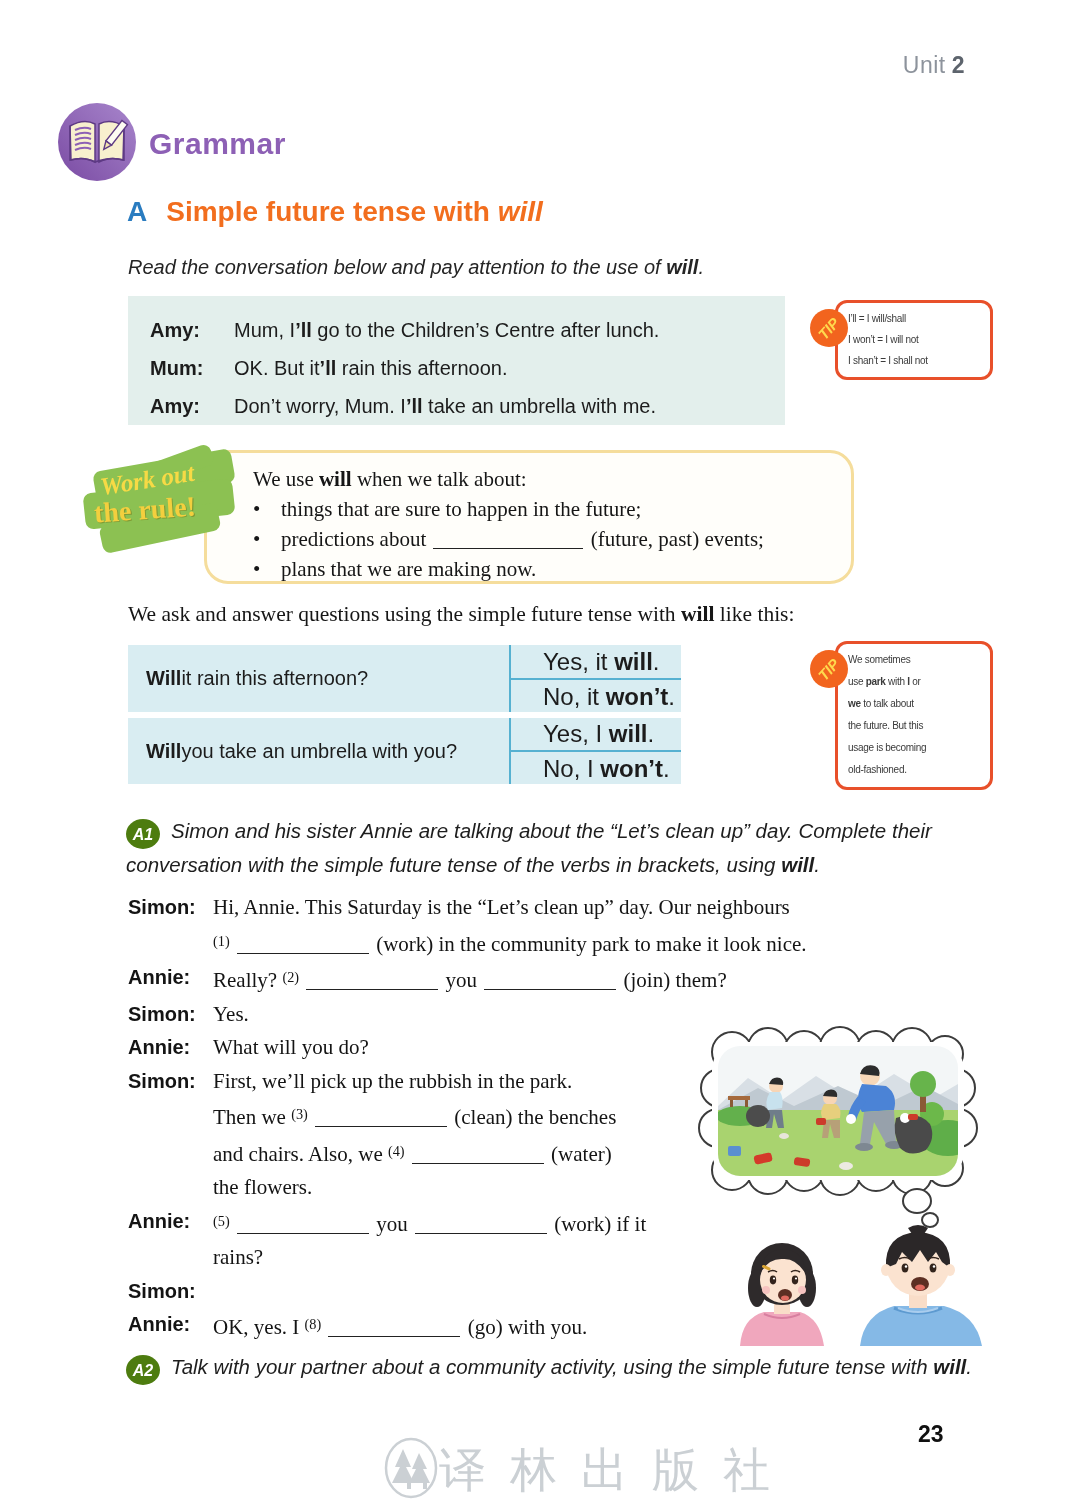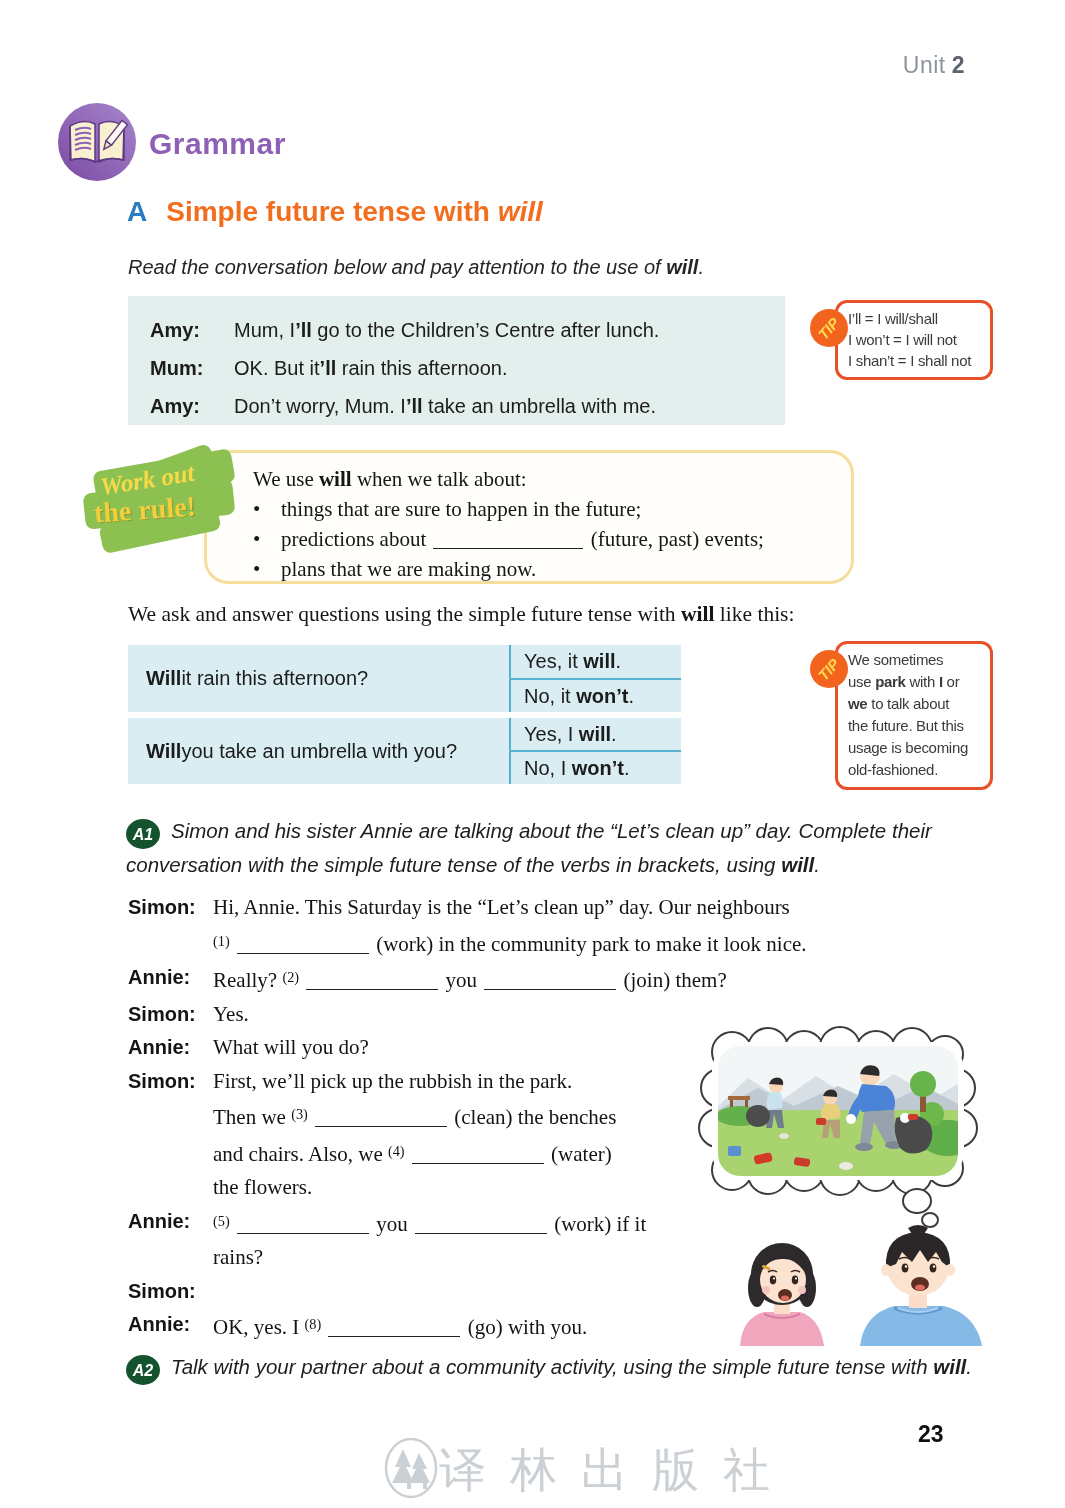--- a/index.html
+++ b/index.html
@@ -29,21 +29,21 @@
   .conv-inner{padding:15px 0 0 22px;}
   .conv-row{display:flex;font-size:20px;line-height:38px;}
   .conv-spk{width:84px;font-weight:bold;flex:none;}
 
   
   .tip{position:absolute;}
   .tip-circle{position:absolute;left:0;top:9px;width:38px;height:38px;border-radius:50%;
               background:#f2641e;z-index:2;display:flex;align-items:center;justify-content:center;}
   .tip-circle span{color:#ffd94d;font-weight:bold;font-style:italic;font-size:15px;transform:rotate(-48deg);}
   .tip-body{margin-left:25px;background:#fff;border:3px solid #e8502a;border-radius:12px;
-            padding:5px 8px 6px 10px;font-size:15px;line-height:21px;color:#3b3b3b;letter-spacing:-0.3px;}
+            padding:5px 8px 6px 10px;font-size:10px;line-height:21px;color:#3b3b3b;letter-spacing:-0.3px;}
   .tip1 .tip-body{width:134px;}
   .tip2 .tip-body{width:134px;line-height:22px;}
 
   
   .workout{position:absolute;top:452px;left:84px;width:160px;height:110px;z-index:3;}
   .stroke{position:absolute;background:#8cc152;border-radius:8px;}
   .s1{left:10px;top:8px;width:140px;height:34px;transform:rotate(-10deg);}
   .s2{left:0px;top:34px;width:150px;height:36px;transform:rotate(-6deg);}
   .s3{left:16px;top:62px;width:120px;height:28px;transform:rotate(-12deg);}
   .s4{left:60px;top:2px;width:70px;height:22px;transform:rotate(-20deg);}
@@ -62,28 +62,28 @@
 
   .ask-line{position:absolute;top:602px;left:128px;font-family:"Liberation Serif",serif;
             font-size:21.5px;color:#161616;}
 
   
   .qa-table{position:absolute;top:645px;left:128px;width:553px;}
   .qa-group{display:flex;background:#d9edf2;margin-bottom:6px;}
   .qa-q{width:383px;flex:none;box-sizing:border-box;border-right:2px solid #56b1d1;
         display:flex;align-items:center;padding-left:18px;font-size:20px;}
   .qa-a{flex:1;display:flex;flex-direction:column;}
-  .qa-ans{height:33px;line-height:33px;padding-left:13px;font-size:20px;}
+  .qa-ans{height:33px;line-height:33px;padding-left:32px;font-size:24px;}
   .qa-ans.first{border-bottom:2px solid #56b1d1;}
 
   
   .exercise{position:absolute;left:126px;font-size:20.5px;font-style:italic;color:#1e1e1e;line-height:31px;}
   .a1{top:815px;width:840px;}
   .a2{top:1351px;width:852px;}
-  .badge{display:inline-block;width:34px;height:27px;border-radius:50%;background:#14532d;color:#fff;
+  .badge{display:inline-block;width:34px;height:27px;border-radius:50%;background:#4d7c0f;color:#fff;
          font-style:italic;font-weight:bold;font-size:16px;text-align:center;line-height:27px;
          margin-right:11px;vertical-align:-3px;padding-top:3px;box-sizing:content-box;height:27px;}
   .badge-inner{display:inline-block;transform:translateY(-1px);}
 
   
   .dialogue{position:absolute;top:891px;left:128px;width:832px;font-family:"Liberation Serif",serif;
             font-size:21px;color:#141414;}
   .turn{display:flex;}
   .spk{width:85px;flex:none;font-family:"Liberation Sans",sans-serif;font-weight:bold;font-size:20px;
        line-height:33.5px;}

